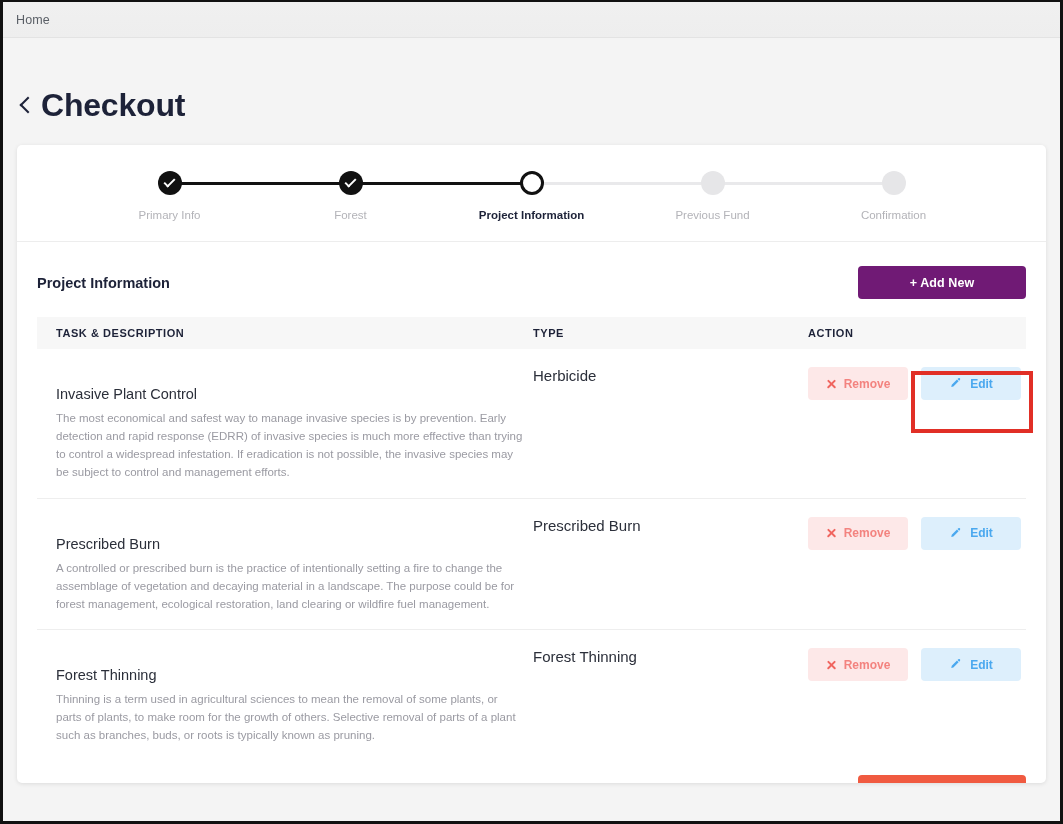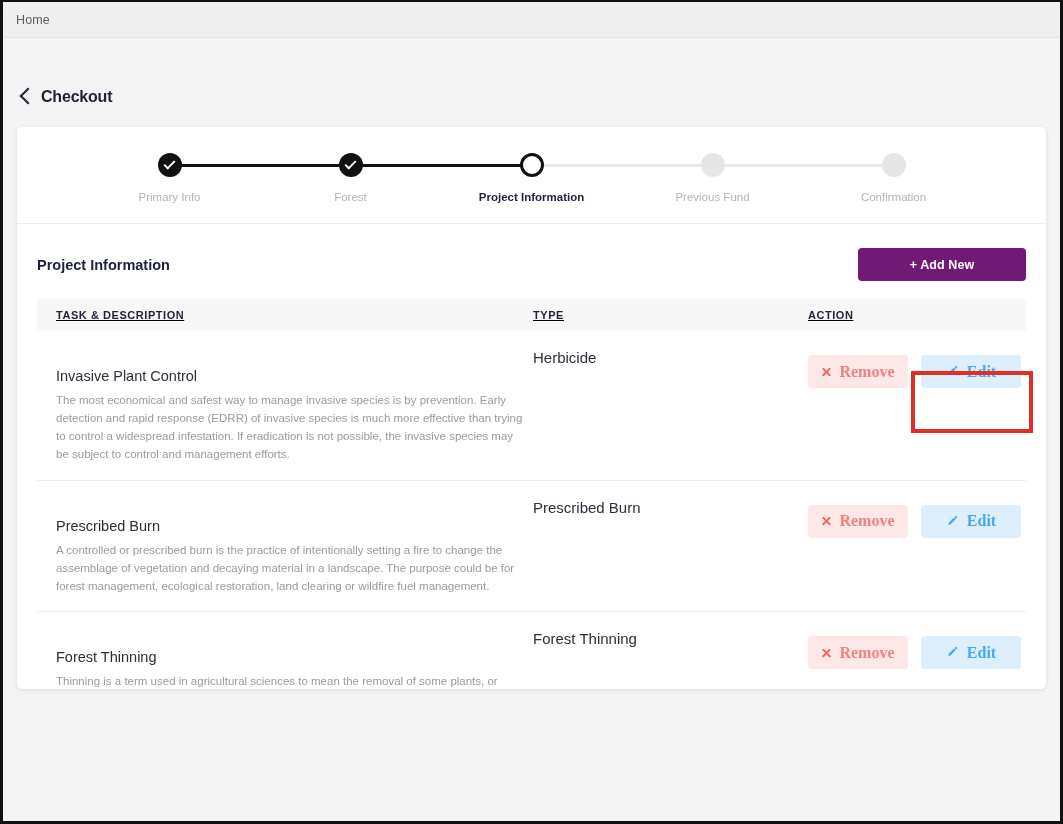--- a/index.html
+++ b/index.html
@@ -52,33 +52,33 @@
   }
   .back-chevron::before {
     content: "";
     position: absolute; left: 3px; top: 3px;
     width: 10px; height: 10px;
     border-left: 2.6px solid #1d2238;
     border-bottom: 2.6px solid #1d2238;
     transform: rotate(45deg);
   }
   .page-title {
-    font-size: 16px;
+    font-size: 32px;
     font-weight: bold;
     color: #1d2238;
     letter-spacing: -.2px;
   }
 
   
   .card {
     background: #ffffff;
     border-radius: 5px;
     box-shadow: 0 1px 4px rgba(0,0,0,.10);
     overflow: hidden;
-    height: 562px;
+    height: 638px;
     display: flex;
     flex-direction: column;
     justify-content: space-between;
   }
 
   
   .stepper-wrap {
     padding: 26px 0 20px 0;
     border-bottom: 1px solid #ededed;
   }
@@ -159,21 +159,20 @@
     letter-spacing: .1px;
   }
 
   
   .table { margin: 0 20px; flex: 1 1 auto; }
   .thead {
     display: flex;
     background: #f7f7f7;
     height: 32px;
     align-items: center;
-    text-decoration: underline;
   }
   .thead .th {
     font-size: 11px;
     font-weight: bold;
     color: #1d2238;
     letter-spacing: .55px;
   }
   .col-task   { width: 496px; padding-left: 19px; }
   .col-type   { width: 275px; }
   .col-action { flex: 1 1 auto; }
@@ -203,24 +202,23 @@
   }
   .action-cell {
     display: flex; gap: 13px; align-items: flex-start;
     padding-top: 1px;
   }
   .btn-pill {
     display: inline-flex; align-items: center; justify-content: center;
     gap: 8px;
     height: 33px; width: 100px;
     border: none; border-radius: 4px;
-    font-size: 16px; font-weight: bold;
-    font-family: Liberation Serif, serif;
+    font-size: 12px; font-weight: bold;
+    font-family: Liberation Sans, sans-serif;
     cursor: pointer;
-    margin-top: 6px;
   }
   .btn-remove { background: #fde8e8; color: #f3837f; }
   .btn-edit   { background: #ddeffc; color: #4aa8ef; }
   .x-icon {
     position: relative; width: 10px; height: 10px; display: inline-block;
   }
   .x-icon::before, .x-icon::after {
     content: ""; position: absolute; left: 0; top: 4px;
     width: 11px; height: 2.2px; background: #f0655f; border-radius: 1px;
   }

